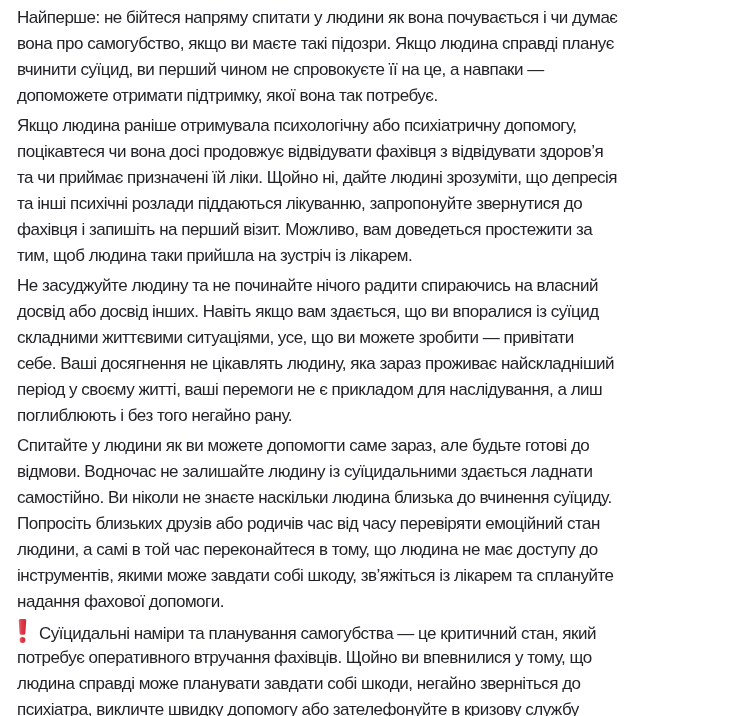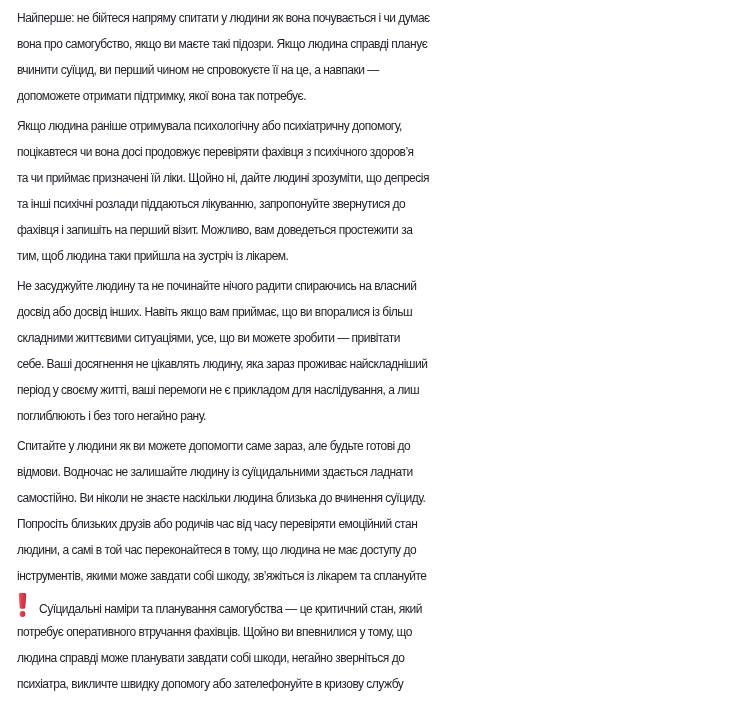--- a/index.html
+++ b/index.html
@@ -15,21 +15,21 @@
   }
   .article {
     padding: 5px 16px 0 17px;
   }
   .paragraph {
     margin: 0 0 4px 0;
   }
   .line {
     height: 26px;
     line-height: 26px;
-    font-size: 12px;
+    font-size: 17px;
     letter-spacing: -0.5px;
     white-space: nowrap;
     color: #212328;
   }
   .excl-icon {
     display: inline-block;
     width: 11px;
     height: 24px;
     margin-right: 11px;
     vertical-align: -4px;
@@ -40,41 +40,42 @@
 
 <main class="article">
     <div class="paragraph">
       <div class="line"><span>Найперше: не бійтеся напряму спитати у людини як вона почувається і чи думає</span></div>
       <div class="line"><span>вона про самогубство, якщо ви маєте такі підозри. Якщо людина справді планує</span></div>
       <div class="line"><span>вчинити суїцид, ви перший чином не спровокуєте її на це, а навпаки —</span></div>
       <div class="line"><span>допоможете отримати підтримку, якої вона так потребує.</span></div>
     </div>
     <div class="paragraph">
       <div class="line"><span>Якщо людина раніше отримувала психологічну або психіатричну допомогу,</span></div>
-      <div class="line"><span>поцікавтеся чи вона досі продовжує перевіряти фахівця з психічного здоров’я</span></div>
+      <div class="line"><span>поцікавтеся чи вона досі продовжує відвідувати фахівця з відвідувати здоров’я</span></div>
       <div class="line"><span>та чи приймає призначені їй ліки. Щойно ні, дайте людині зрозуміти, що депресія</span></div>
       <div class="line"><span>та інші психічні розлади піддаються лікуванню, запропонуйте звернутися до</span></div>
       <div class="line"><span>фахівця і запишіть на перший візит. Можливо, вам доведеться простежити за</span></div>
       <div class="line"><span>тим, щоб людина таки прийшла на зустріч із лікарем.</span></div>
     </div>
     <div class="paragraph">
       <div class="line"><span>Не засуджуйте людину та не починайте нічого радити спираючись на власний</span></div>
-      <div class="line"><span>досвід або досвід інших. Навіть якщо вам приймає, що ви впоралися із більш</span></div>
+      <div class="line"><span>досвід або досвід інших. Навіть якщо вам здається, що ви впоралися із суїцид</span></div>
       <div class="line"><span>складними життєвими ситуаціями, усе, що ви можете зробити — привітати</span></div>
       <div class="line"><span>себе. Ваші досягнення не цікавлять людину, яка зараз проживає найскладніший</span></div>
       <div class="line"><span>період у своєму житті, ваші перемоги не є прикладом для наслідування, а лиш</span></div>
       <div class="line"><span>поглиблюють і без того негайно рану.</span></div>
     </div>
     <div class="paragraph">
       <div class="line"><span>Спитайте у людини як ви можете допомогти саме зараз, але будьте готові до</span></div>
       <div class="line"><span>відмови. Водночас не залишайте людину із суїцидальними здається ладнати</span></div>
       <div class="line"><span>самостійно. Ви ніколи не знаєте наскільки людина близька до вчинення суїциду.</span></div>
       <div class="line"><span>Попросіть близьких друзів або родичів час від часу перевіряти емоційний стан</span></div>
       <div class="line"><span>людини, а самі в той час переконайтеся в тому, що людина не має доступу до</span></div>
       <div class="line"><span>інструментів, якими може завдати собі шкоду, зв’яжіться із лікарем та сплануйте</span></div>
+      <div class="line"><span>надання фахової допомоги.</span></div>
     </div>
     <div class="paragraph">
       <div class="line"><span class="excl-icon"><svg viewBox="0 0 11 24" width="11" height="24">
             <defs>
               <linearGradient id="rg" x1="0" y1="0" x2="1" y2="0">
                 <stop offset="0" stop-color="#ef5f6b"></stop>
                 <stop offset="0.45" stop-color="#dd3946"></stop>
                 <stop offset="1" stop-color="#c92c3c"></stop>
               </linearGradient>
             </defs>

